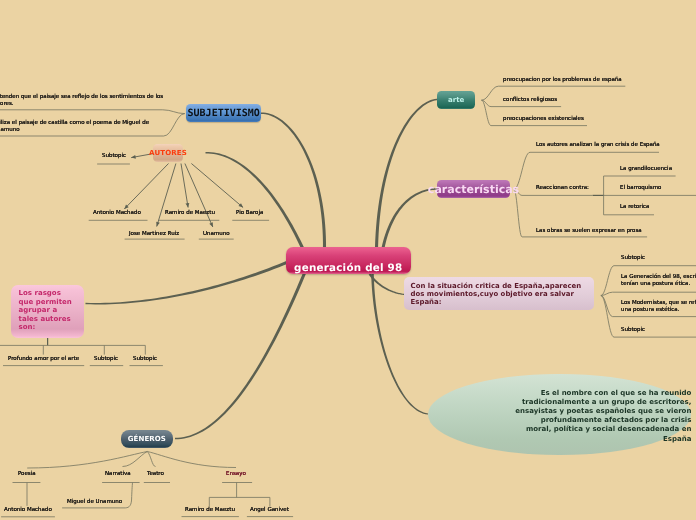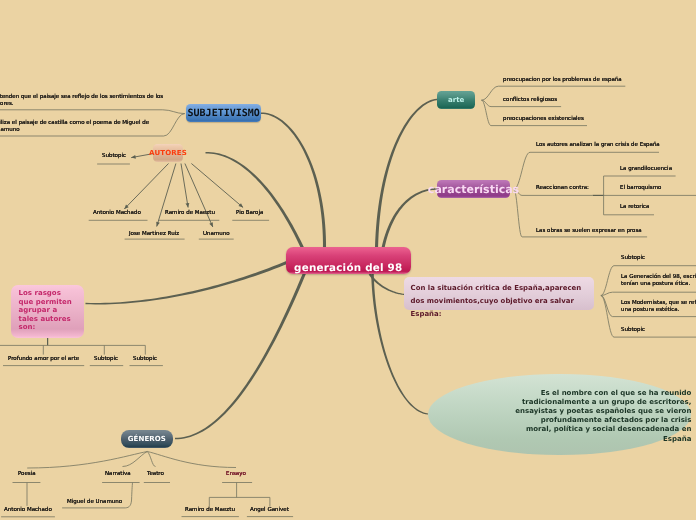--- a/index.html
+++ b/index.html
@@ -50,21 +50,21 @@
   background:linear-gradient(180deg,#76868f 0%,#70808b 12%,#5d6e7a 35%,#4a5c69 55%,#36505e 78%,#27414f 92%,#4c5f6c 100%);
   color:#fff;font-weight:bold;font-size:7px;letter-spacing:.1px;}
 
 #rasgos{left:11.4px;top:285px;width:72.7px;height:52.5px;border-radius:7px;
   background:linear-gradient(180deg,#fbc8dc 0%,#f6c0d6 10%,#eab0c7 50%,#dfa0ba 83%,#f3b6cf 96%,#fbc3d9 100%);
   color:#c4286b;font-weight:bold;font-size:7px;line-height:8.5px;
   display:block;padding:4.4px 0 0 7.6px;text-align:left;}
 
 #situacion{left:404px;top:277px;width:190px;height:32.5px;border-radius:5px;
   background:linear-gradient(180deg,#eedae4 0%,#e1ccd8 60%,#d7bfcd 100%);
-  color:#5b1728;font-weight:bold;font-size:6.95px;line-height:13px;
+  color:#5b1728;font-weight:bold;font-size:6.95px;line-height:8px;
   display:block;padding:4.6px 0 0 6.6px;text-align:left;}
 
 #definicion{left:427.7px;top:374px;width:263.4px;height:80.5px;border-radius:132px/41px;
   background:linear-gradient(180deg,#d3e3d4 0%,#c6dac8 28%,#bad1bd 55%,#b0c8b2 82%,#aec4af 100%);
   color:#1a3425;font-weight:bold;font-size:7px;line-height:9.2px;
   display:block;padding:14.6px 0 0 47.2px;text-align:right;}
 </style>
 </head>
 <body>
 

